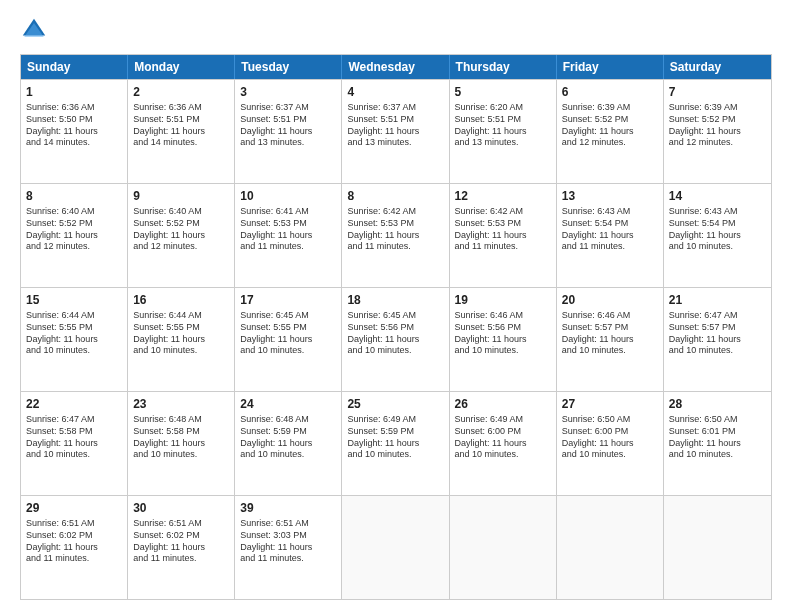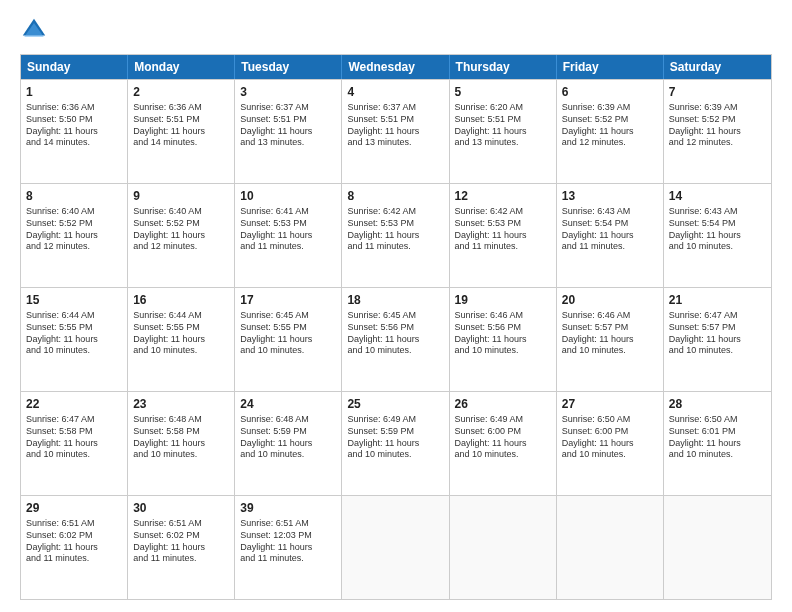--- a/index.html
+++ b/index.html
@@ -351,21 +351,21 @@
           <div class="cal-cell">
             <span class="day-num">30</span>
             <div class="cell-text">Sunrise: 6:51 AM</div>
             <div class="cell-text">Sunset: 6:02 PM</div>
             <div class="cell-text">Daylight: 11 hours</div>
             <div class="cell-text">and 11 minutes.</div>
           </div>
           <div class="cal-cell">
             <span class="day-num">39</span>
             <div class="cell-text">Sunrise: 6:51 AM</div>
-            <div class="cell-text">Sunset: 12:03 PM</div>
+            <div class="cell-text">Sunset: 3:03 PM</div>
             <div class="cell-text">Daylight: 11 hours</div>
             <div class="cell-text">and 11 minutes.</div>
           </div>
           <div class="cal-cell empty"></div>
           <div class="cal-cell empty"></div>
           <div class="cal-cell empty"></div>
           <div class="cal-cell empty"></div>
         </div>
       </div>
   </div>

